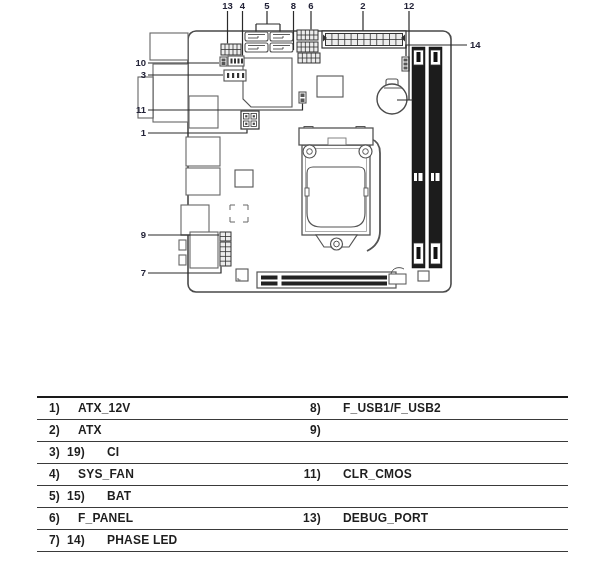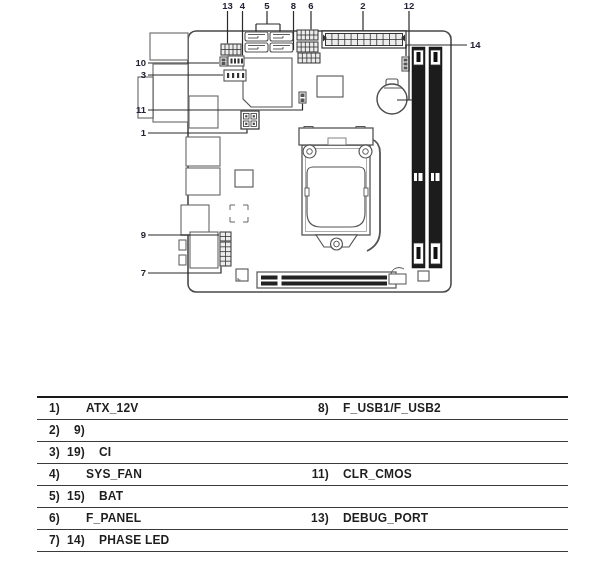--- a/index.html
+++ b/index.html
@@ -9,23 +9,23 @@
   .callout{font-family:"Liberation Sans",sans-serif;font-size:9.5px;font-weight:bold;fill:#232338;}
   .leader{stroke:#2a2a2a;stroke-width:1.2;fill:none;}
   .comp{fill:#ffffff;stroke:#555;stroke-width:1.1;}
   .pins{stroke:#333;stroke-width:0.8;fill:none;}
   .hdr{fill:#ececec;stroke:#333;stroke-width:1;}
   .io{fill:#ffffff;stroke:#666;stroke-width:1.1;}
   .legend{position:absolute;left:37px;top:396px;width:531px;border-top:2.5px solid #1a1a1a;}
   .lrow{display:flex;height:21px;line-height:21px;border-bottom:1.3px solid #3a3a3a;
         font-weight:bold;font-size:12px;color:#1e1e1e;letter-spacing:.2px;white-space:nowrap;}
   .numL{flex:none;width:23px;text-align:right;}
-  .labL{flex:none;width:218px;padding-left:26px;box-sizing:content-box;}
+  .labL{flex:none;width:218px;padding-left:18px;box-sizing:content-box;}
   .numR{flex:none;width:25px;text-align:right;}
-  .labR{flex:1;padding-left:14px;}
+  .labR{flex:1;padding-left:22px;}
 </style>
 </head>
 <body>
 
 <div class="stage">
 
 <svg width="605" height="385" viewBox="0 0 605 385">
 
   <rect x="188" y="31" width="263" height="261" rx="8" fill="#ffffff" stroke="#4a4a4a" stroke-width="1.6"></rect>
 
@@ -243,20 +243,21 @@
 
 <div class="legend">
   <div class="lrow">
     <span class="numL">1)</span>
     <span class="labL">ATX_12V</span>
     <span class="numR">8)</span>
     <span class="labR">F_USB1/F_USB2</span>
   </div>
   <div class="lrow">
     <span class="numL">2)</span>
+    <span class="labL">ATX</span>
     <span class="numR">9)</span>
   </div>
   <div class="lrow">
     <span class="numL">3)</span>
     <span class="numR">19)</span>
     <span class="labR">CI</span>
   </div>
   <div class="lrow">
     <span class="numL">4)</span>
     <span class="labL">SYS_FAN</span>

